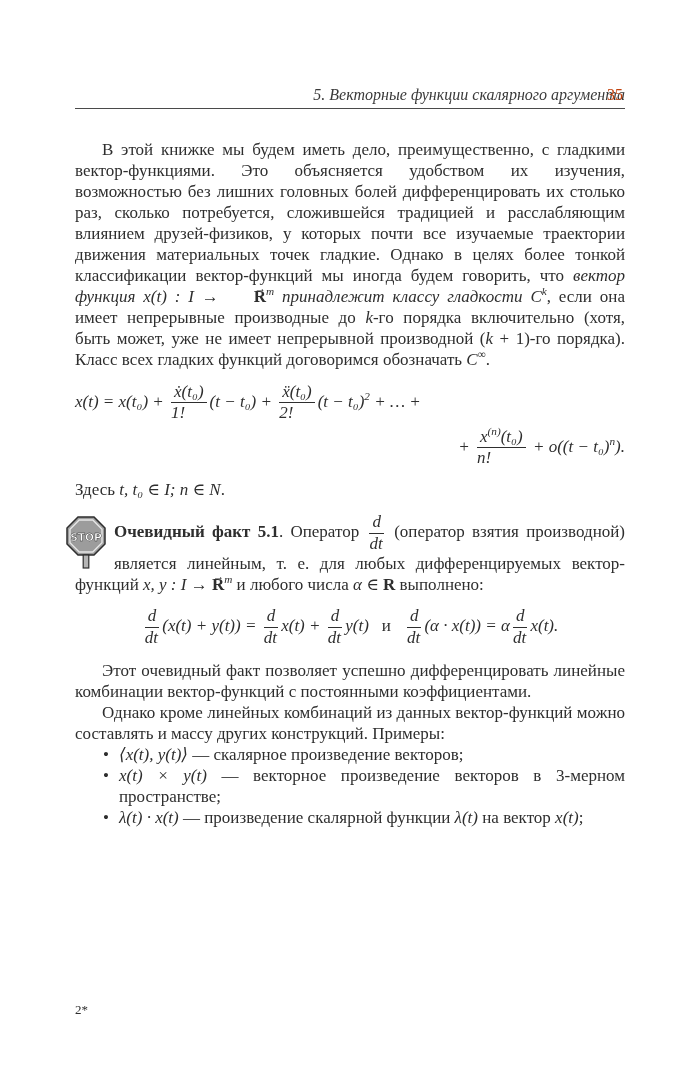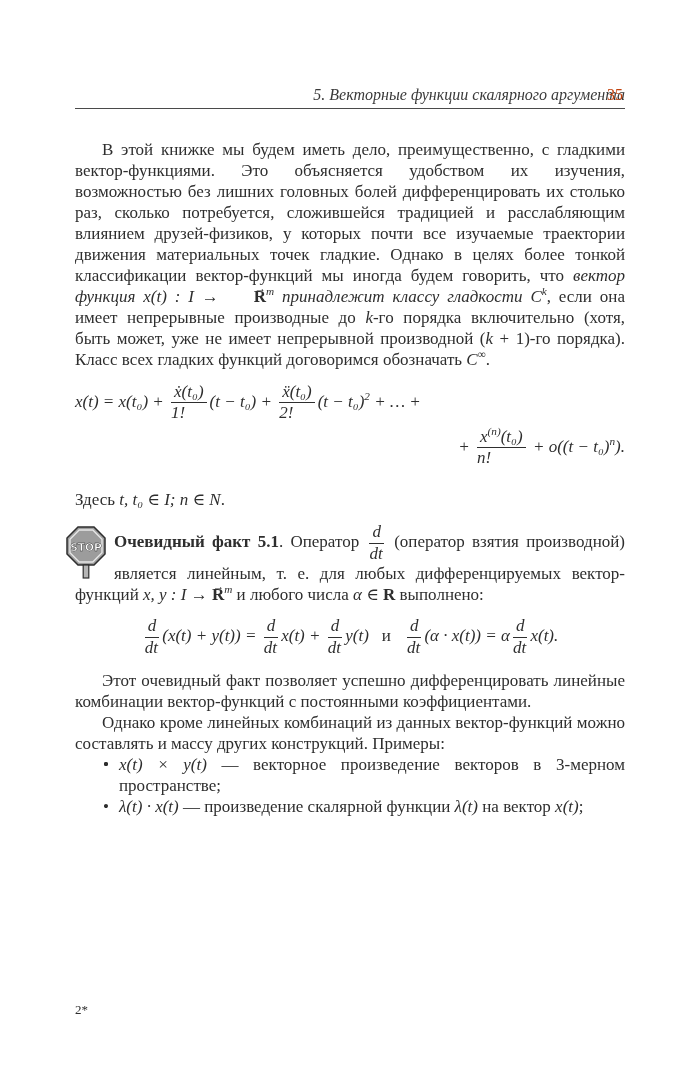--- a/index.html
+++ b/index.html
@@ -25,21 +25,21 @@
   .vec{position:relative;font-weight:700;font-style:normal;display:inline-block}
   .vec::after{content:"→";position:absolute;left:.08em;top:-.72em;font-size:.68em;font-weight:400}
   .first{margin-top:30px}
 
   
   .m{font-style:italic}
   .frac{display:inline-flex;flex-direction:column;align-items:flex-start;
         vertical-align:middle;margin:0 3px;line-height:1.08;text-align:center}
   .frac .num{border-bottom:1px solid #2e2e2e;padding:0 3px 1px;display:block}
   .frac .den{padding-top:1px;display:block}
-  .formula{margin:13px 0 22px;text-indent:0;text-align:left}
+  .formula{margin:13px 0 12px;text-indent:0;text-align:left}
   .taylor-line2{text-align:right;margin-top:5px}
   .lin{text-align:center;margin:12px 0 13px}
   .and{font-style:normal;margin:0 13px}
   .fsup{font-size:66%;vertical-align:super;line-height:0;font-style:italic}
 
   
   .fact{margin-top:13px}
   .stop{float:left;width:40px;height:54px;margin:3px 8px 2px -9px}
 
   
@@ -115,20 +115,20 @@
         <span class="num">d</span>
         <span class="den">dt</span>
       </span><span>x(t).</span>
   </div>
 
   <p>Этот очевидный факт позволяет успешно дифференцировать линейные комбинации вектор-функций с постоянными коэффициентами.</p>
 
   <p>Однако кроме линейных комбинаций из данных вектор-функций можно составлять и массу других конструкций. Примеры:</p>
 
   <ul>
-    <li><span class="marker">•</span></li>
+    <li><span class="marker">•</span><span><span class="i">⟨x(t), y(t)⟩</span><span> — скалярное произведение векторов;</span></span></li>
     <li><span class="marker">•</span><span><span class="i">x(t) × y(t)</span><span> — векторное произведение векторов в 3-мерном пространстве;</span></span></li>
     <li><span class="marker">•</span><span><span class="i">λ(t) · x(t)</span><span> — произведение скалярной функции </span><span class="i">λ(t)</span><span> на вектор </span><span class="i">x(t)</span><span>;</span></span></li>
   </ul>
 
 </div>
 
 <div class="footer">2*</div>
 
 </body></html>

